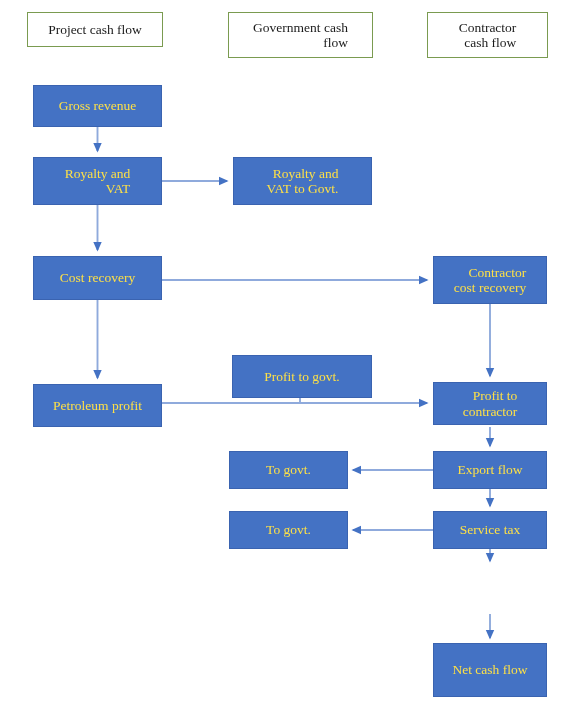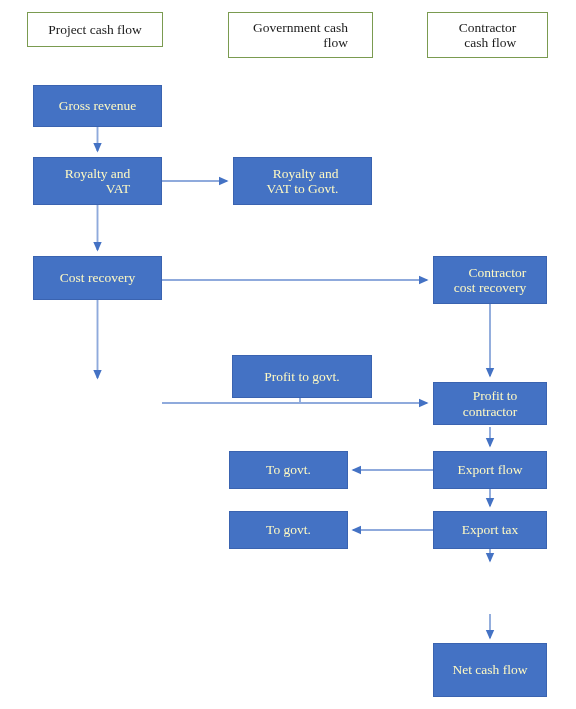--- a/index.html
+++ b/index.html
@@ -37,21 +37,21 @@
   .header-node {
     background: #ffffff;
     border: 1px solid #7a9b50;
     color: #1a1a1a;
     font-size: 13.5px;
     padding: 2px 4px;
   }
   .process-node {
     background: #4472C4;
     border: 1px solid #3a63b0;
-    color: #fef9c3;
+    color: #fde047;
     font-size: 13.5px;
     padding: 6px 4px;
     z-index: 2;
   }
   .node-label {
     display: block;
     white-space: pre-line;
   }
 </style>
 </head>
@@ -143,20 +143,23 @@
 
   <div class="node process-node" style="left:33px; top:157px; width:129px; height:48px;">
     <span class="node-label">Royalty and
 VAT</span>
   </div>
 
   <div class="node process-node" style="left:33px; top:256px; width:129px; height:44px;">
     <span class="node-label">Cost recovery</span>
   </div>
 
+  <div class="node process-node" style="left:33px; top:384px; width:129px; height:43px;">
+    <span class="node-label">Petroleum profit</span>
+  </div>
 
   <div class="node process-node" style="left:233px; top:157px; width:139px; height:48px;">
     <span class="node-label">Royalty and
 VAT to Govt.</span>
   </div>
 
   <div class="node process-node" style="left:232px; top:318px; width:140px; height:43px;margin-top:37px;">
     <span class="node-label">Profit to govt.</span>
   </div>
 
@@ -176,21 +179,21 @@
   <div class="node process-node" style="left:433px; top:382px; width:114px; height:43px;">
     <span class="node-label">Profit to
 contractor</span>
   </div>
 
   <div class="node process-node" style="left:433px; top:451px; width:114px; height:38px;">
     <span class="node-label">Export flow</span>
   </div>
 
   <div class="node process-node" style="left:433px; top:511px; width:114px; height:38px;">
-    <span class="node-label">Export tax</span>
+    <span class="node-label">Service tax</span>
   </div>
 
 
   <div class="node process-node" style="left:433px; top:643px; width:114px; height:54px;">
     <span class="node-label">Net cash flow</span>
   </div>
 
 </div>
 
 </body></html>

